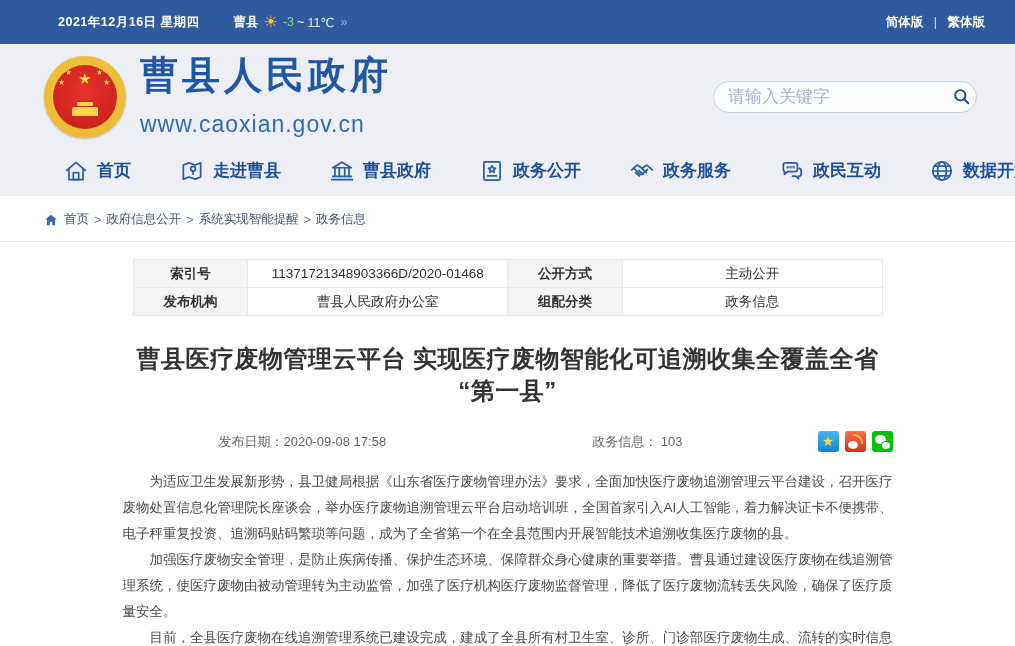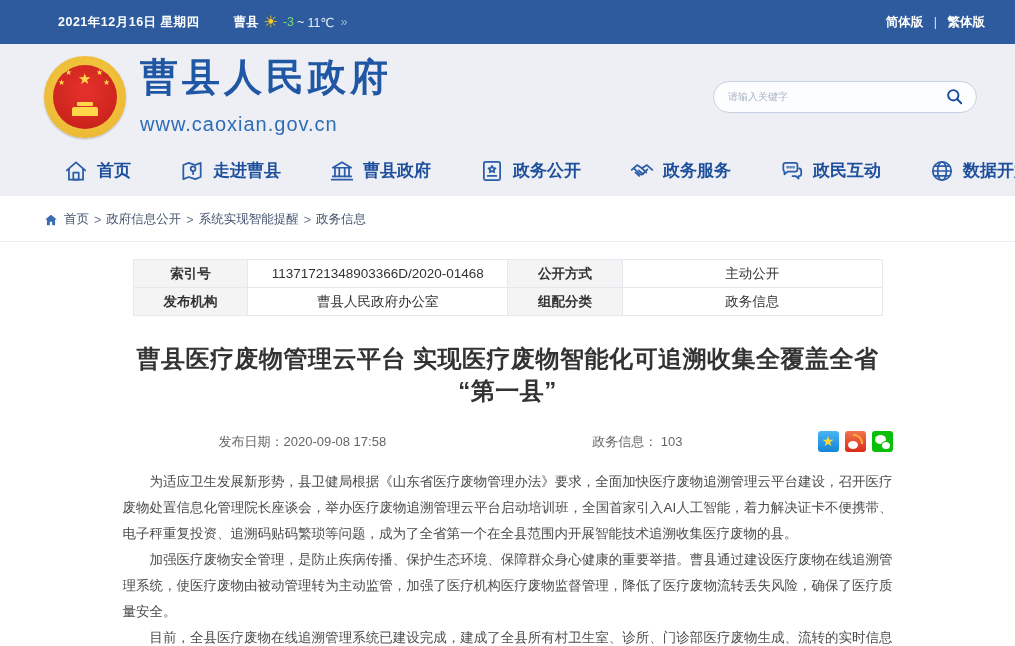--- a/index.html
+++ b/index.html
@@ -42,28 +42,28 @@
   .star-s1 { font-size:8px; top:3px;  left:12px; }
   .star-s2 { font-size:8px; top:3px;  left:43px; }
   .star-s3 { font-size:8px; top:13px; left:5px;  }
   .star-s4 { font-size:8px; top:13px; left:50px; }
   .emblem-gate { position:absolute; bottom:13px; left:50%; transform:translateX(-50%);
     width:26px; height:9px; background:#ffd84a; border-radius:2px 2px 0 0; }
   .emblem-gate:before { content:""; position:absolute; top:-5px; left:5px;
     width:16px; height:4px; background:#ffd84a; border-radius:1px; }
   .site-text { margin-left:14px; }
   .site-name { font-size:38px; font-weight:bold; color:#1f57a5; letter-spacing:4px; line-height:1.1; }
-  .site-url  { font-size:20px; color:#2e6cb5; letter-spacing:1px; margin-top:14px; }
+  .site-url  { font-size:23px; color:#2e6cb5; letter-spacing:1px; margin-top:14px; }
   .search-box {
     margin-left:auto; margin-right:18px; width:264px; height:32px;
     background:#fcfdfe; border:1px solid #c6d2e3; border-radius:16px;
     display:flex; align-items:center; padding:0 12px;
   }
   .search-input { flex:1; border:none; outline:none; background:transparent;
-    font-size:10px; color:#333; font-family:inherit; }
+    font-size:17px; color:#333; font-family:inherit; }
   .search-input::placeholder { color:#a8b4c6; }
   .search-btn { width:20px; height:20px; cursor:pointer; display:flex;
     align-items:center; justify-content:center; flex:0 0 auto; }
 
   
   .nav { height:47px; background:#edeff4; display:flex; align-items:center;
     padding:0 30px 4px 62px; gap:0; }
   .nav-item { display:flex; align-items:center; gap:8px; cursor:pointer;
     color:#1e4f9c; font-size:17px; font-weight:bold; margin-right:47px; white-space:nowrap; }
   .nav-item:last-child { margin-right:0; }

